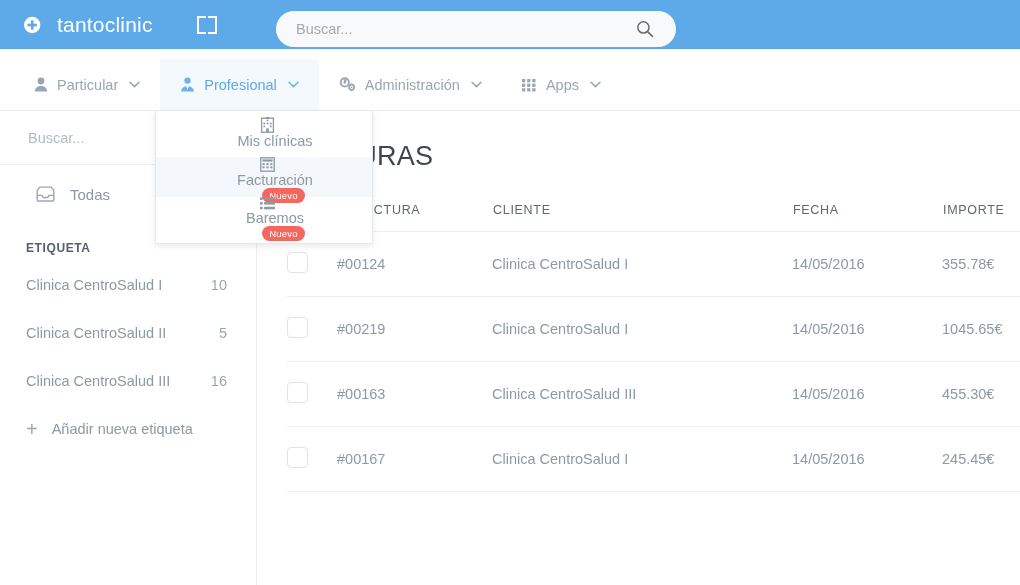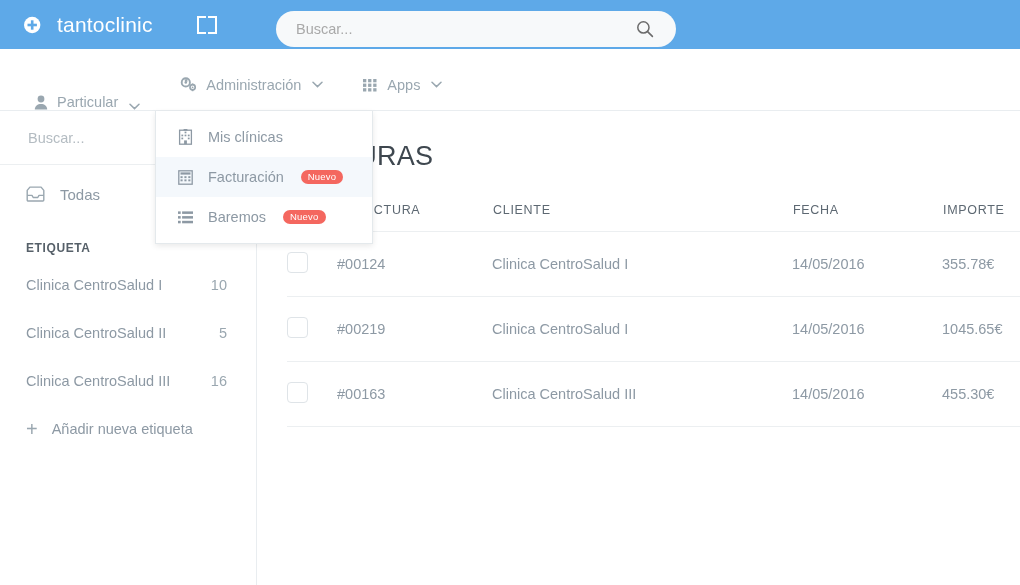--- a/index.html
+++ b/index.html
@@ -74,21 +74,21 @@
   }
   .nav-item {
     display: flex; align-items: center;
     padding: 0 20px;
     font-size: 14.5px;
     color: #9aa7b0;
     cursor: pointer;
     white-space: nowrap;
     position: relative;
   }
-  .nav-item:first-child { margin-left: 14px; align-items: flex-end; }
+  .nav-item:first-child { margin-left: 14px; }
   .nav-item .nav-ico {
     margin-right: 9px; display: inline-flex; align-items: center;
   }
   .nav-item .nav-caret { margin-left: 11px; display: inline-flex; }
   .nav-item.active {
     background: #f4f9fd;
     color: #5ea9e8;
   }
 
   
@@ -103,20 +103,21 @@
     z-index: 50;
     padding: 6px 0;
   }
   .dd-item {
     display: flex; align-items: center;
     height: 40px;
     padding: 0 0 0 22px;
     font-size: 14.5px;
     color: #8d99a4;
     cursor: pointer;
+    flex-direction: column;
   }
   .dd-item.highlight { background: #f4f8fc; }
   .dd-ico { margin-right: 14px; display: inline-flex; align-items: center; width: 16px; }
   .badge {
     margin-left: 17px;
     background: #f4675f;
     color: #ffffff;
     font-size: 9.5px;
     border-radius: 9px;
     padding: 2.5px 7px 2.5px 7px;
@@ -141,21 +142,21 @@
     border: none; outline: none; background: transparent;
     margin-left: 26px; font-size: 14.5px; color: #555;
     width: 190px;
     font-family: "Liberation Sans", sans-serif;
   }
   .side-search input::placeholder { color: #b4bcc2; }
 
   .side-all {
     display: flex; align-items: center;
     height: 58px;
-    padding-left: 26px;
+    padding-left: 36px;
     font-size: 15px;
     color: #8d99a4;
     cursor: pointer;
   }
   .side-all .ico { margin-right: 15px; display: inline-flex; }
 
   .side-label {
     margin: 18px 0 6px 26px;
     font-size: 12px;
     font-weight: bold;
@@ -276,20 +277,35 @@
       </svg>
     </span>
     <span>Particular</span>
     <span class="nav-caret">
       <svg width="11" height="7" viewBox="0 0 11 7">
           <path d="M1 1.2 L5.5 5.6 L10 1.2" fill="none" stroke="#9aa7b0" stroke-width="1.5" stroke-linecap="round"></path>
         </svg>
     </span>
   </div>
 
+  <div class="nav-item active">
+    <span class="nav-ico">
+      <svg width="15" height="15" viewBox="0 0 15 15">
+        <circle cx="7.5" cy="3.6" r="3.2" fill="#6fb3ea"></circle>
+        <path d="M1.2 14.6c0-3.3 2.6-5.3 6.3-5.3s6.3 2 6.3 5.3z" fill="#6fb3ea"></path>
+        <path d="M6.1 9.2 L7.5 12.4 L8.9 9.2 Z" fill="#ffffff"></path>
+      </svg>
+    </span>
+    <span>Profesional</span>
+    <span class="nav-caret">
+      <svg width="11" height="7" viewBox="0 0 11 7">
+          <path d="M1 1.2 L5.5 5.6 L10 1.2" fill="none" stroke="#6fb3ea" stroke-width="1.5" stroke-linecap="round"></path>
+        </svg>
+    </span>
+  </div>
 
   <div class="nav-item">
     <span class="nav-ico">
       <svg width="17" height="15" viewBox="0 0 17 15">
         <g fill="#9aa7b0">
           <path d="M6.2 1.1l.5 1.3 1.4.2-.9 1.1.3 1.4-1.3-.6-1.3.7.2-1.4-1-1 1.4-.3z"></path>
           <circle cx="5.8" cy="5.4" r="4.1" fill="none" stroke="#9aa7b0" stroke-width="1.9"></circle>
           <circle cx="5.8" cy="5.4" r="1.3" fill="#9aa7b0"></circle>
           <circle cx="12.6" cy="10.3" r="2.6" fill="none" stroke="#9aa7b0" stroke-width="1.7"></circle>
           <circle cx="12.6" cy="10.3" r="0.9" fill="#9aa7b0"></circle>
@@ -396,20 +412,27 @@
         <td class="col-fec">14/05/2016</td>
         <td class="col-imp">1045.65€</td>
       </tr>
       <tr>
         <td class="col-chk"><span class="chkbox"></span></td>
         <td class="col-num">#00163</td>
         <td class="col-cli">Clinica CentroSalud III</td>
         <td class="col-fec">14/05/2016</td>
         <td class="col-imp">455.30€</td>
       </tr>
+      <tr>
+        <td class="col-chk"><span class="chkbox"></span></td>
+        <td class="col-num">#00167</td>
+        <td class="col-cli">Clinica CentroSalud I</td>
+        <td class="col-fec">14/05/2016</td>
+        <td class="col-imp">245.45€</td>
+      </tr>
     </tbody>
   </table>
 </div>
 
 <div class="dropdown">
 
   <div class="dd-item">
     <span class="dd-ico">
       <svg width="15" height="16" viewBox="0 0 15 16">
         <rect x="1.6" y="1.2" width="11.8" height="14" fill="none" stroke="#8d99a4" stroke-width="1.3"></rect>

